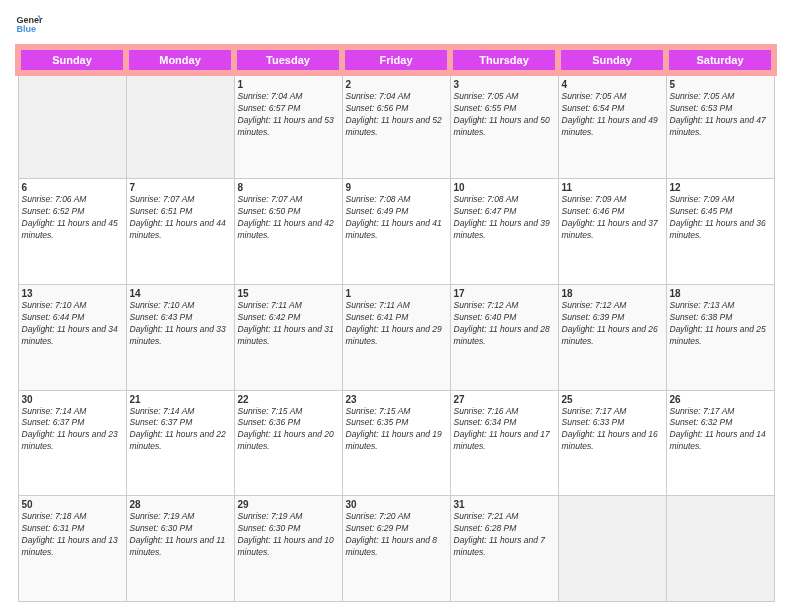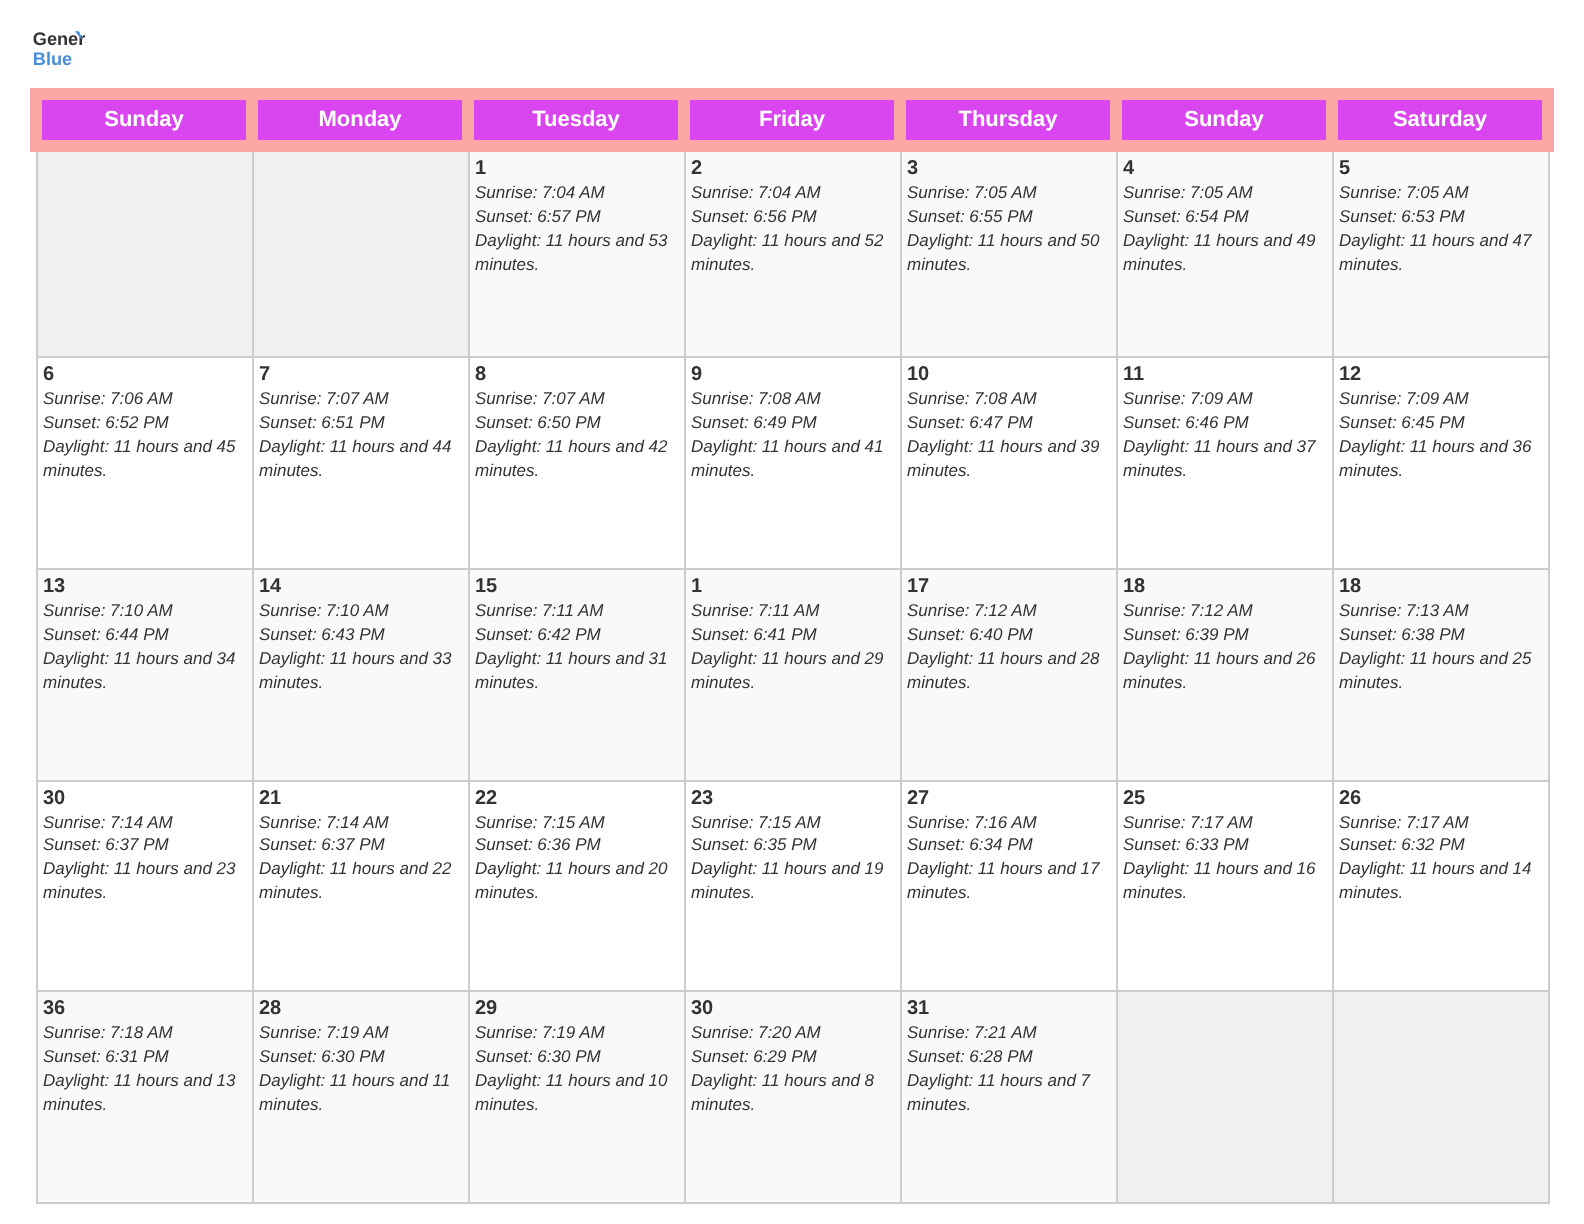--- a/index.html
+++ b/index.html
@@ -230,21 +230,21 @@
             <span class="day-num">25</span>
             <div class="day-info">Sunrise: 7:17 AM<br>Sunset: 6:33 PM<br>Daylight: 11 hours and 16 minutes.</div>
           </td>
           <td>
             <span class="day-num">26</span>
             <div class="day-info">Sunrise: 7:17 AM<br>Sunset: 6:32 PM<br>Daylight: 11 hours and 14 minutes.</div>
           </td>
         </tr>
         <tr>
           <td>
-            <span class="day-num">36</span>
+            <span class="day-num">50</span>
             <div class="day-info">Sunrise: 7:18 AM<br>Sunset: 6:31 PM<br>Daylight: 11 hours and 13 minutes.</div>
           </td>
           <td>
             <span class="day-num">28</span>
             <div class="day-info">Sunrise: 7:19 AM<br>Sunset: 6:30 PM<br>Daylight: 11 hours and 11 minutes.</div>
           </td>
           <td>
             <span class="day-num">29</span>
             <div class="day-info">Sunrise: 7:19 AM<br>Sunset: 6:30 PM<br>Daylight: 11 hours and 10 minutes.</div>
           </td>

